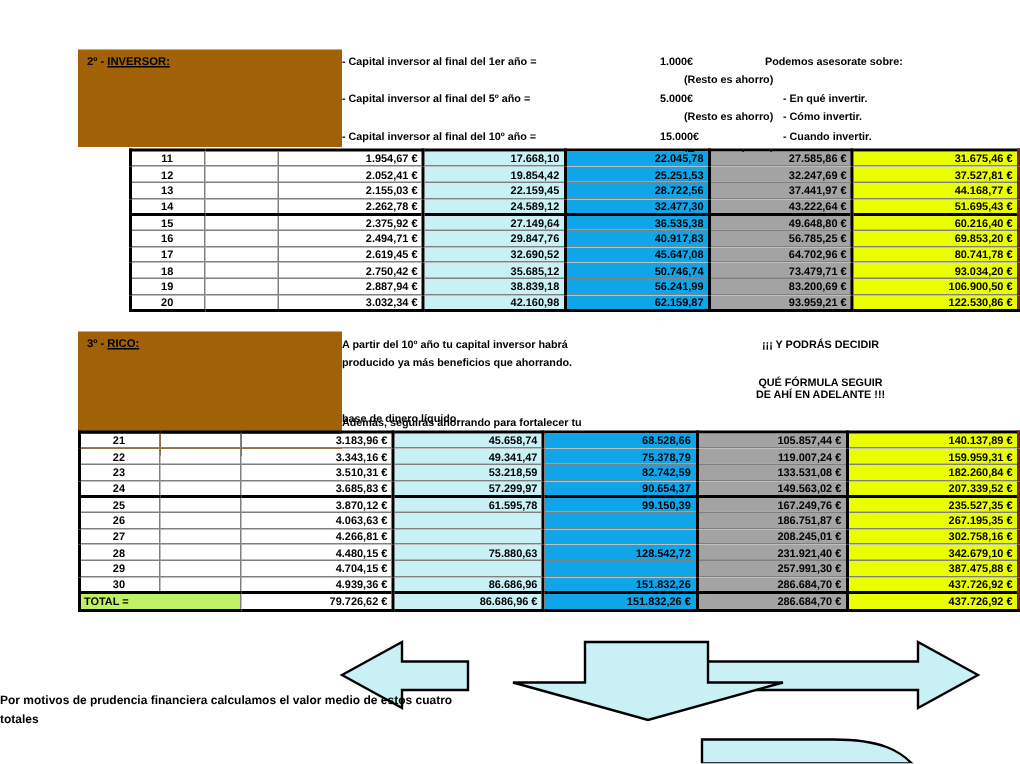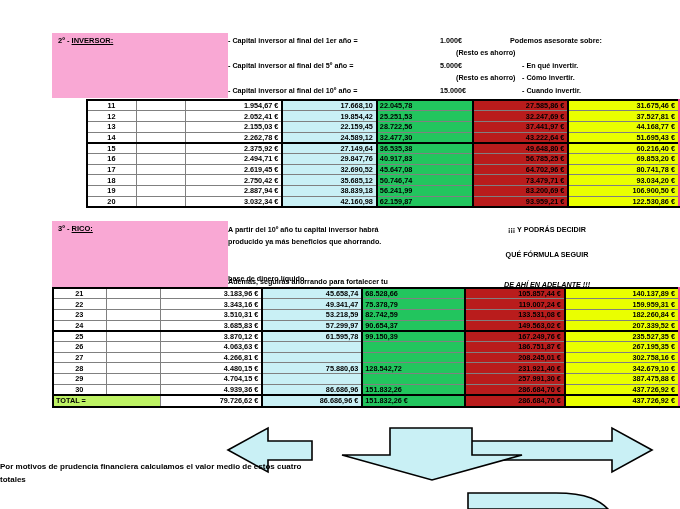--- a/index.html
+++ b/index.html
@@ -11,21 +11,21 @@
     width: 680px;
     height: 509px;
     position: relative;
     overflow: hidden;
     font-family: "Liberation Sans", sans-serif;
     color: #000000;
   }
 
   .yellow-box {
     position: absolute;
-    background: #f9a8d4;
+    background: #a16207;
     border: none;
     box-sizing: border-box;
   }
   .yellow-box-label {
     position: absolute;
     left: 6px;
     top: 3px;
     font-size: 7.5px;
     font-weight: bold;
     white-space: nowrap;
@@ -79,40 +79,41 @@
     text-align: right;
     background: #ffffff;
   }
   td.c-cyan {
     width: 105px;
     text-align: right;
     background: #c9f0f5;
   }
   td.c-gray {
     width: 107px;
-    background: #22c55e;
+    text-align: right;
+    background: #0ea5e9;
   }
   td.c-orange {
     width: 105px;
     text-align: right;
-    background: #b91c1c;
+    background: #a3a3a3;
   }
   td.c-lime {
     width: 118px;
     text-align: right;
     background: #eaff00;
   }
 
   
   table.fin tr td.c-idx { border-left: 2px solid #000; }
   table.fin tr td.c-save { border-right: 2px solid #000; }
   table.fin tr td.c-cyan { border-right: 2px solid #000; }
   table.fin tr td.c-gray { border-right: 2px solid #000; }
   table.fin tr td.c-orange { border-right: 2px solid #000; }
-  table.fin tr td.c-lime { border-right: 2px solid #ec4899; padding-left: 24px; }
+  table.fin tr td.c-lime { border-right: 2px solid #7f1d1d; padding-left: 24px; }
   table.fin tr.first td { border-top: 2px solid #000; }
   table.fin tr.last td { border-bottom: 2px solid #000; }
   table.fin tr.band td { border-top: 2px solid #000; }
 
   tr.total td {
     border-top: 2px solid #000;
     border-bottom: 2px solid #000;
     height: 12px;
   }
   td.total-label {
@@ -274,21 +275,21 @@
 <div class="desc-col" style="left:228px; top:225px;">
   <div class="desc-line" style="top:0px;">A partir del 10º año tu capital inversor habrá</div>
   <div class="desc-line" style="top:12px;">producido ya más beneficios que ahorrando.</div>
   <div class="desc-line" style="top:37px;margin-top:15px;">Además, seguirás ahorrando para fortalecer tu</div>
   <div class="desc-line" style="top:49px;">base de dinero líquido.</div>
 </div>
 
 <div class="desc-col" style="left:452px; top:225px; width:190px; text-align:center;">
   <div class="desc-line" style="top:0px; width:190px; text-align:center;">¡¡¡ Y PODRÁS DECIDIR</div>
   <div class="desc-line" style="top:25px; width:190px; text-align:center;">QUÉ FÓRMULA SEGUIR</div>
-  <div class="desc-line" style="top:55px; width:190px; text-align:center;font-style:italic;">DE AHÍ EN ADELANTE !!!</div>
+  <div class="desc-line" style="top:33px; width:190px; text-align:center;">DE AHÍ EN ADELANTE !!!</div>
 </div>
 
 <table class="fin" style="left:52px; top:287px;">
   <tbody>
       <tr class="first">
         <td class="c-idx">21</td>
         <td class="c-blank"></td>
         <td class="c-save">3.183,96 €</td>
         <td class="c-cyan">45.658,74</td>
         <td class="c-gray">68.528,66</td>

